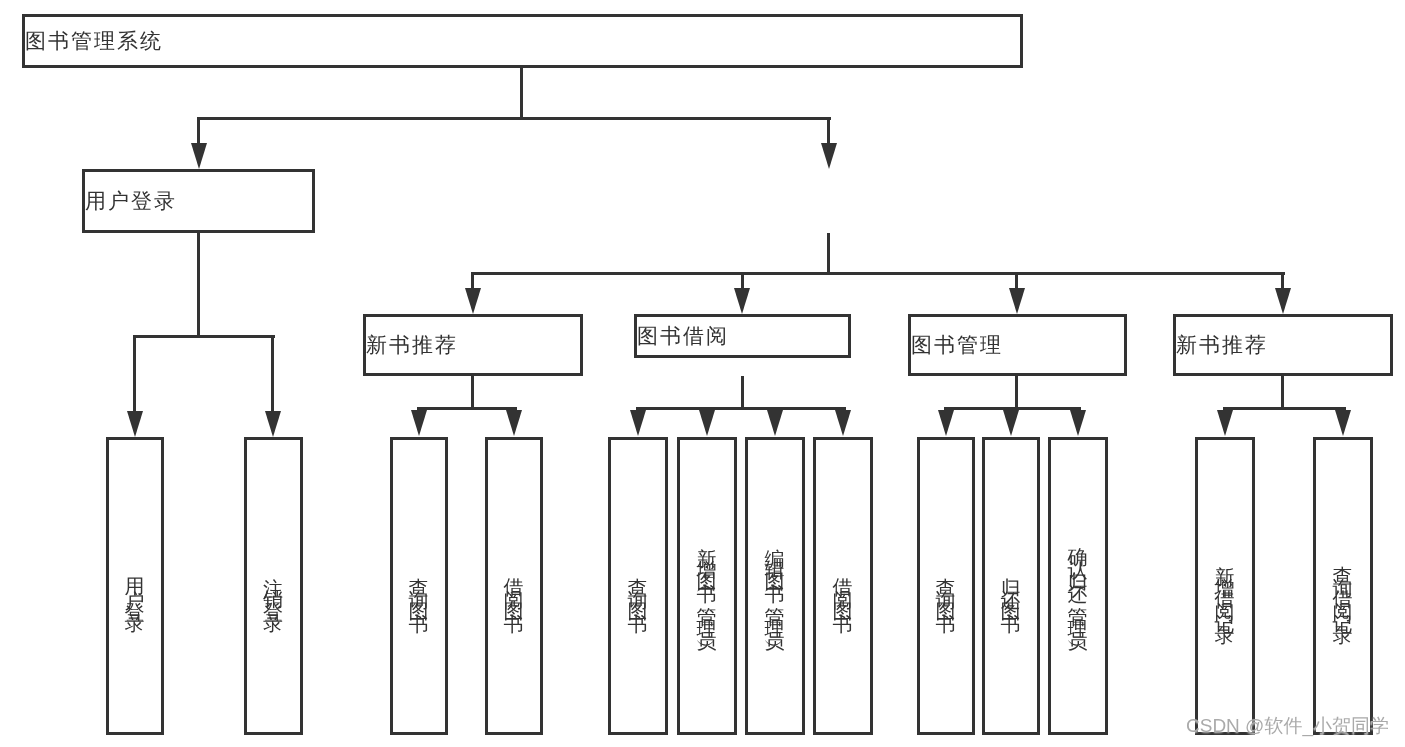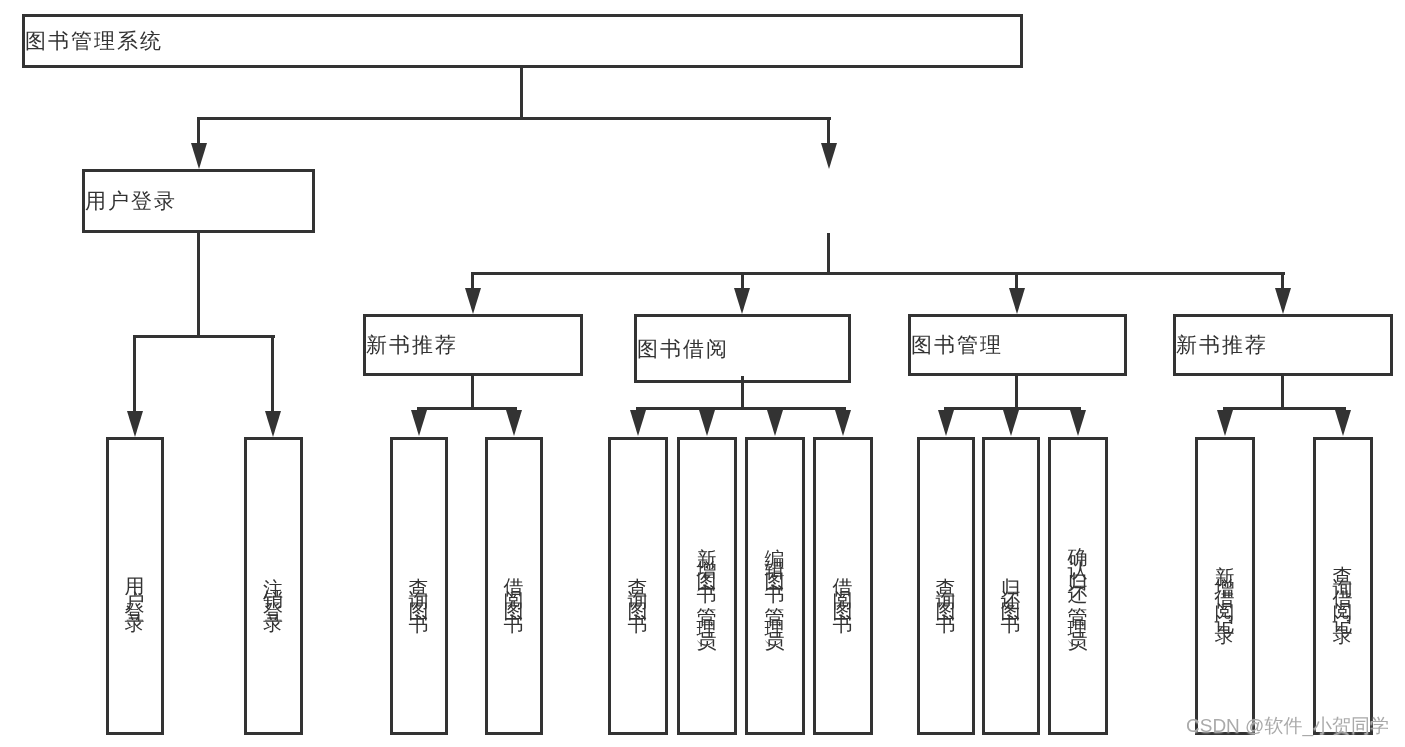--- a/index.html
+++ b/index.html
@@ -44,21 +44,21 @@
 
   <div class="hbox" style="left:82px;top:169px;width:233px;height:64px">
     <span>用户登录</span>
   </div>
 
 
   <div class="hbox" style="left:363px;top:314px;width:220px;height:62px">
     <span>新书推荐</span>
   </div>
 
-  <div class="hbox" style="left:634px;top:314px;width:217px;height:69px">
+  <div class="hbox" style="left:634px;top:314px;width:217px;height:44px">
     <span>图书借阅</span>
   </div>
 
   <div class="hbox" style="left:908px;top:314px;width:219px;height:62px">
     <span>图书管理</span>
   </div>
 
   <div class="hbox" style="left:1173px;top:314px;width:220px;height:62px">
     <span>新书推荐</span>
   </div>

